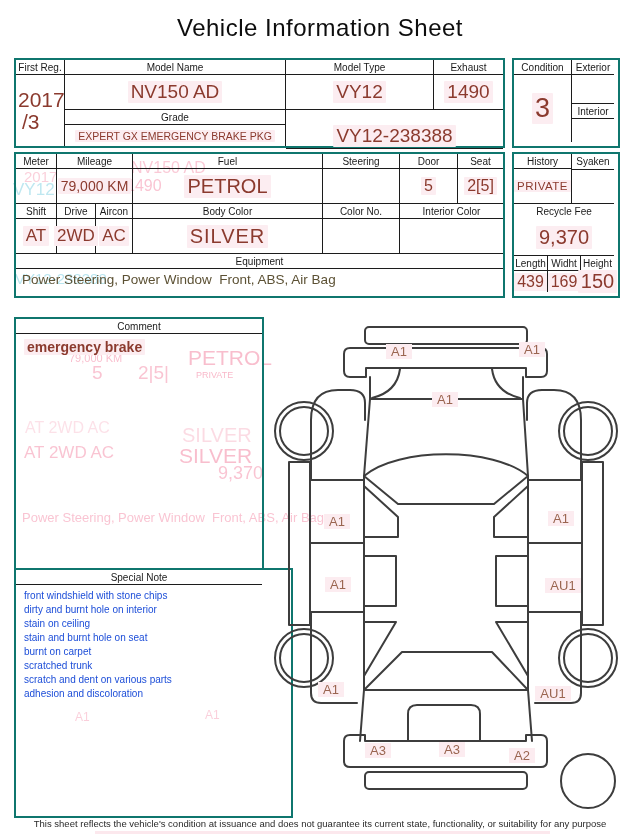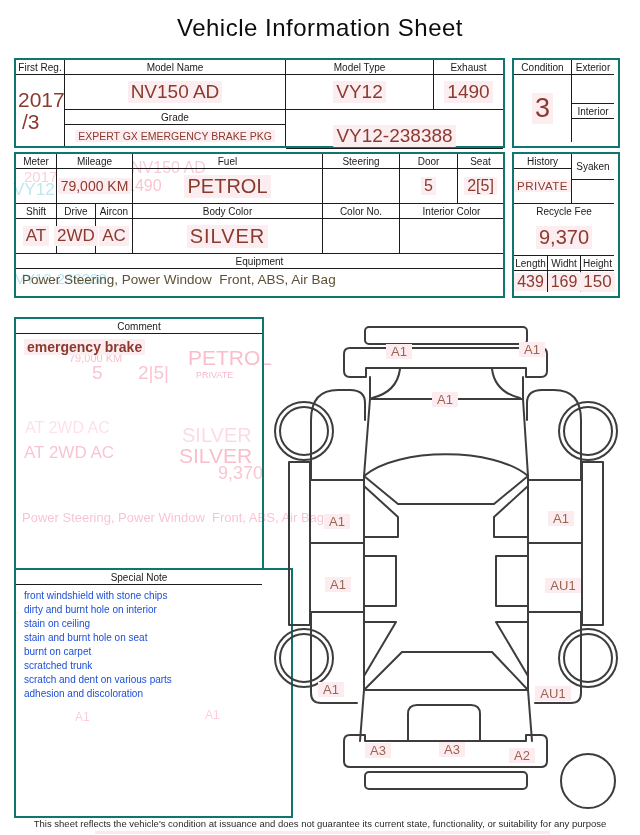--- a/index.html
+++ b/index.html
@@ -142,37 +142,37 @@
   <div class="cell left pre" style="left:0;top:115px;width:487px;height:27px;padding:0 6px;align-items:flex-start;padding-top:3px;">
     <span style="font-size:13.5px;color:#5c5134;">Power Steering, Power Window  Front, ABS, Air Bag</span>
   </div>
 </div>
 
 <div class="box" style="left:512px;top:152px;width:104px;height:142px;">
   <div class="cell hdr br bb" style="left:0;top:0;width:58px;height:15px;">History</div>
   <div class="cell br bb" style="left:0;top:15px;width:58px;height:35px;">
     <span class="val hl" style="font-size:11.5px;letter-spacing:.5px;">PRIVATE</span>
   </div>
-  <div class="cell hdr bb" style="left:58px;top:0;width:42px;height:26px;">Syaken</div>
+  <div class="cell hdr bb" style="left:58px;top:0;width:42px;height:16px;">Syaken</div>
   <div class="cell bb" style="left:58px;top:15px;width:42px;height:35px;"></div>
   <div class="cell hdr" style="left:0;top:50px;width:100px;height:15px;">Recycle Fee</div>
   <div class="cell bb" style="left:0;top:65px;width:100px;height:37px;">
     <span class="val hl" style="font-size:20px;">9,370</span>
   </div>
   <div class="cell hdr br bb" style="left:0;top:102px;width:34px;height:15px;">Length</div>
   <div class="cell hdr br bb" style="left:34px;top:102px;width:33px;height:15px;">Widht</div>
   <div class="cell hdr bb" style="left:67px;top:102px;width:33px;height:15px;">Height</div>
   <div class="cell br" style="left:0;top:117px;width:34px;height:21px;">
     <span class="val hl" style="font-size:16px;">439</span>
   </div>
   <div class="cell br" style="left:34px;top:117px;width:33px;height:21px;">
     <span class="val hl" style="font-size:16px;">169</span>
   </div>
   <div class="cell" style="left:67px;top:117px;width:33px;height:21px;">
-    <span class="val hl" style="font-size:17px;">150</span>
+    <span class="val hl" style="font-size:20px;">150</span>
   </div>
 </div>
 
 <div class="box" style="left:14px;top:317px;width:246px;height:251px;border-bottom:none;">
   <div class="cell hdr bb" style="left:0;top:0;width:246px;height:15px;">Comment</div>
   <div class="cell left" style="left:0;top:15px;width:246px;height:30px;padding:0 8px;align-items:flex-start;padding-top:5px;font-weight:bold;">
     <span class="val hl" style="font-size:14px;">emergency brake</span>
   </div>
 </div>
 

